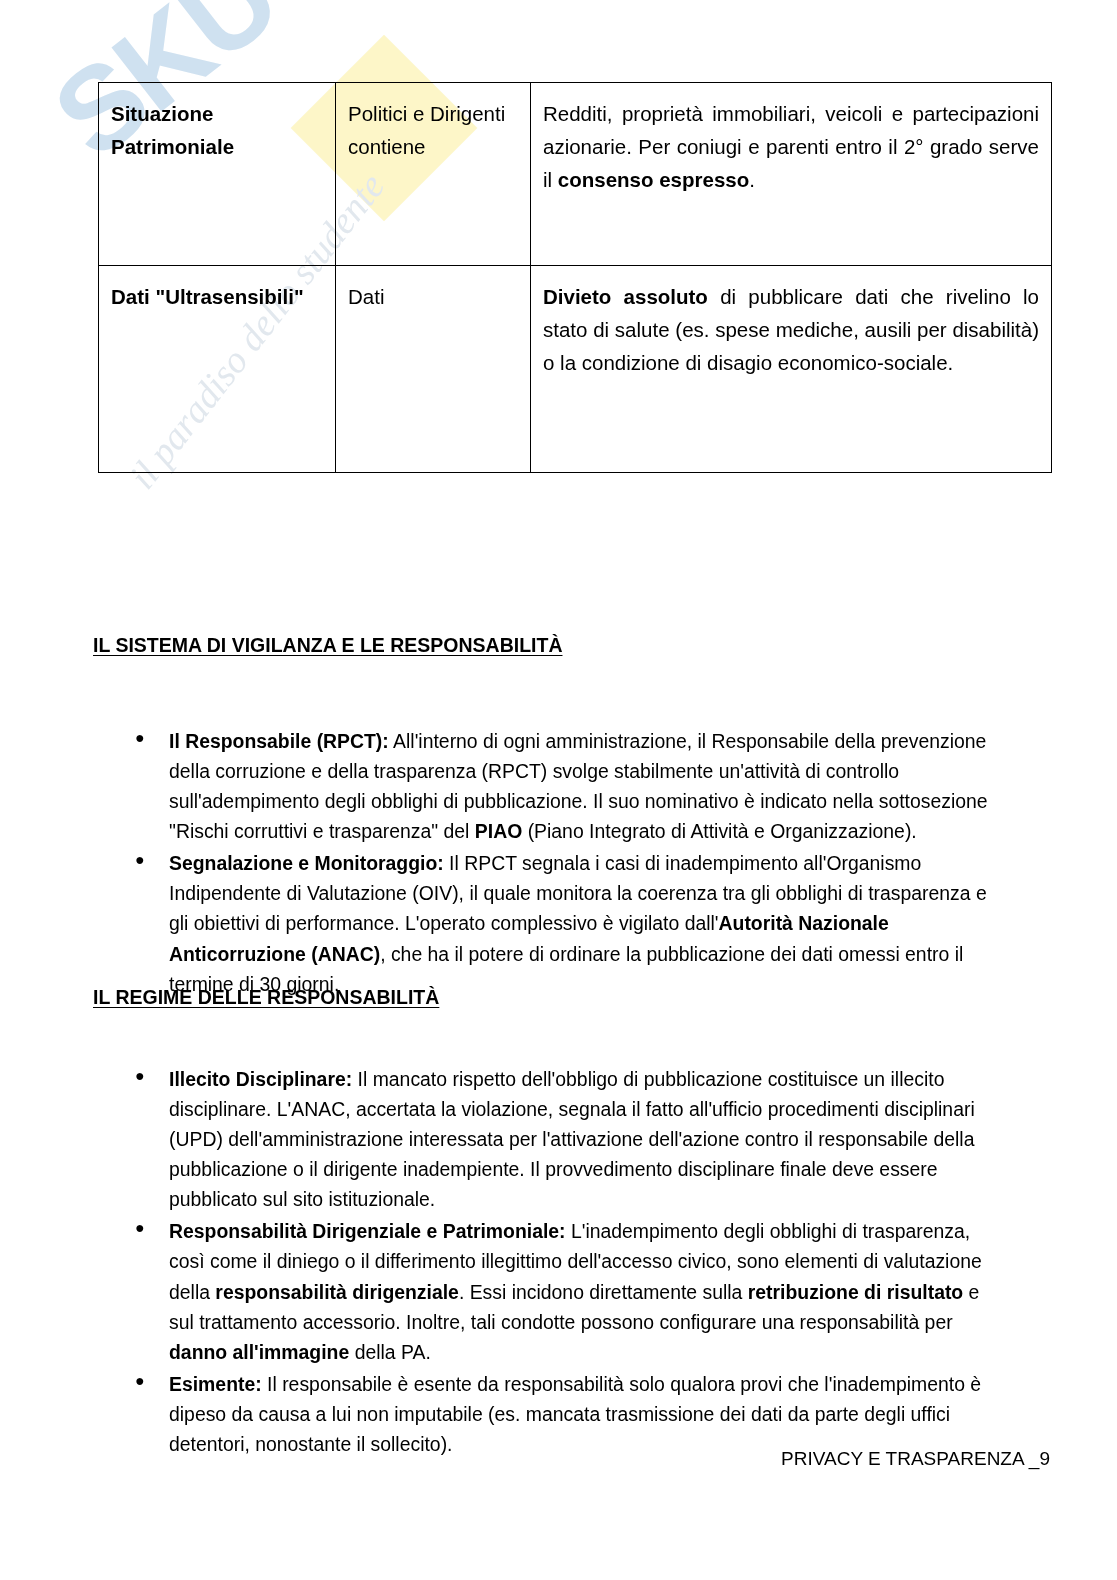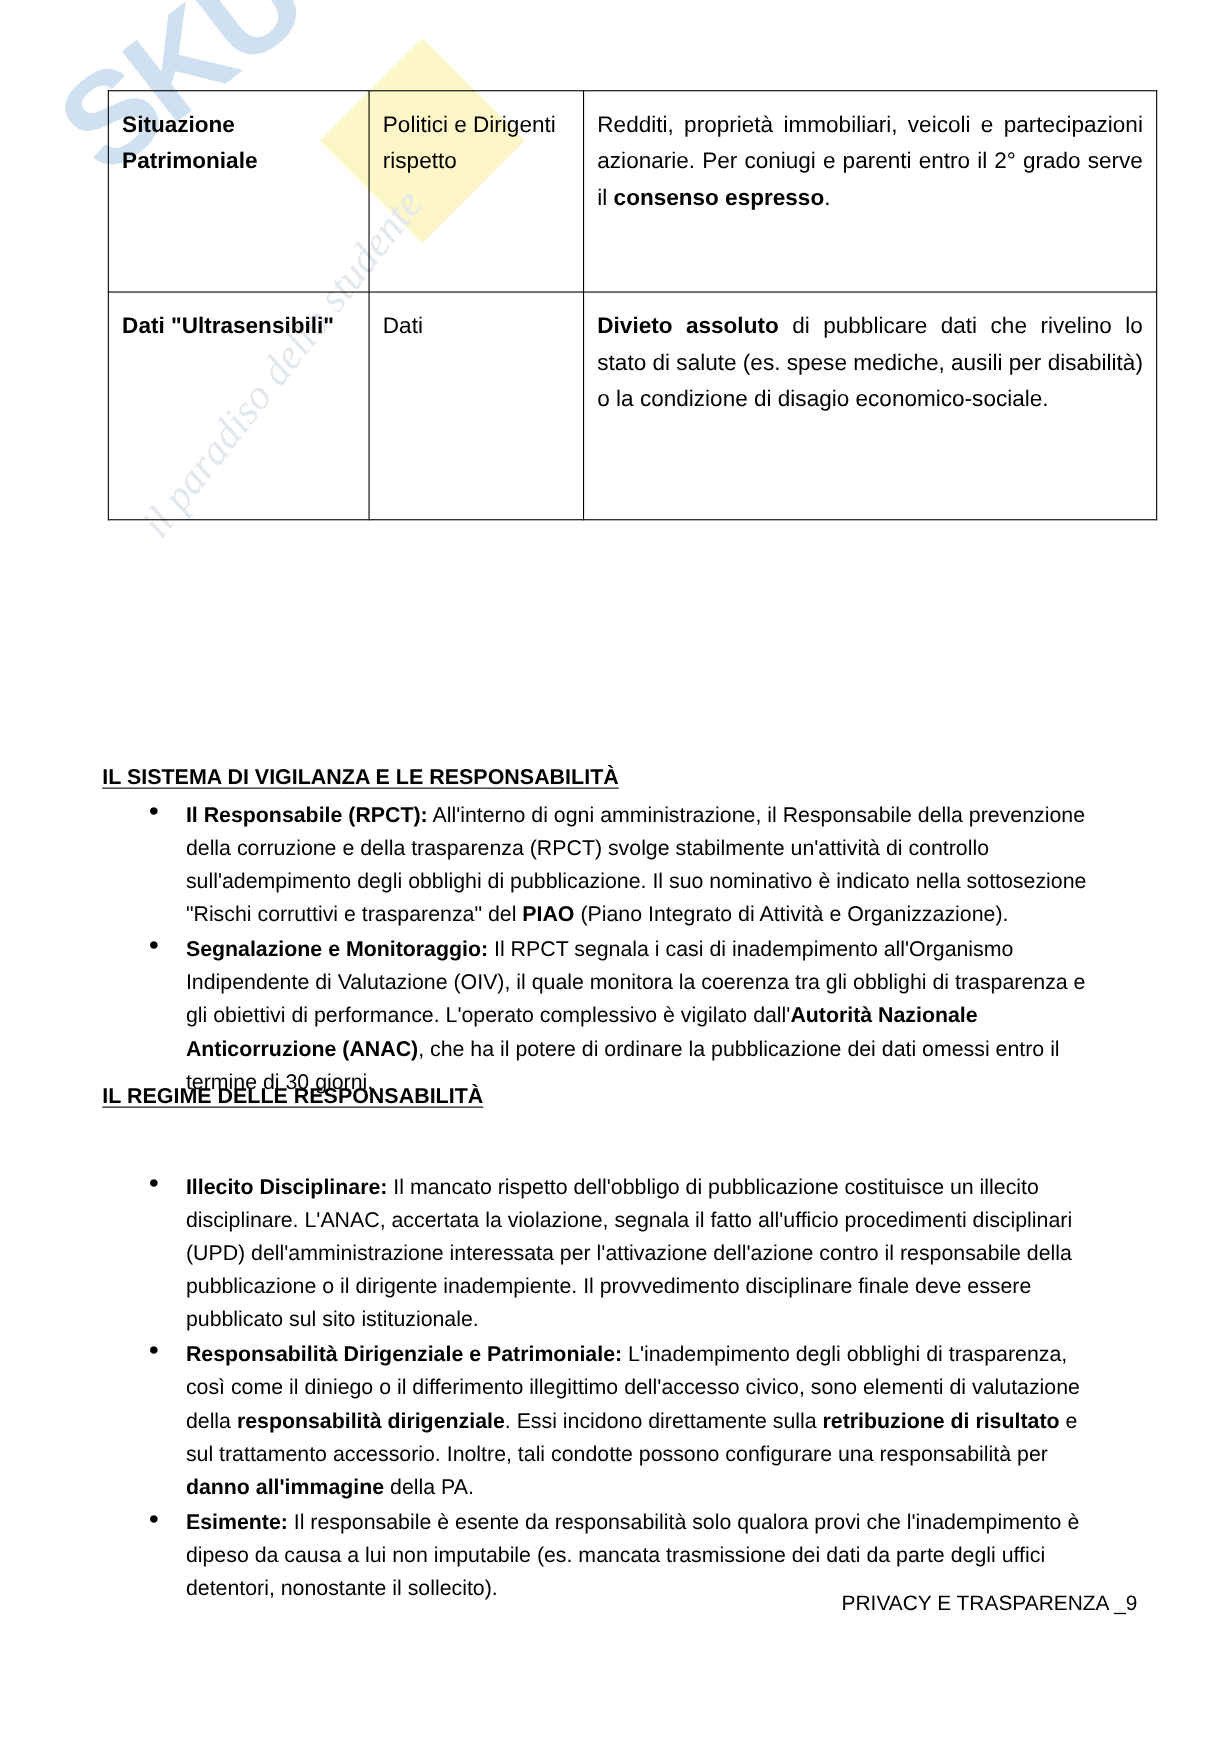--- a/index.html
+++ b/index.html
@@ -102,21 +102,21 @@
   .heading {
     position: absolute;
     font-family: "Liberation Sans", sans-serif;
     font-weight: bold;
     font-size: 19.5px;
     color: #000000;
     text-decoration: underline;
     text-underline-offset: 3px;
     white-space: nowrap;
   }
-  #h1 { left: 93px; top: 696px; }
+  #h1 { left: 93px; top: 634px; }
   #h2 { left: 93px; top: 986px; }
 
   
   .blist {
     position: absolute;
     left: 93px;
     width: 906px;
     margin: 0;
     padding: 0;
     list-style: none;
@@ -138,21 +138,21 @@
     top: 0;
     font-size: 16px;
     line-height: 1.55;
     color: #000000;
   }
   .blist li b { font-weight: bold; text-align: right; }
 
   
   .footer {
     position: absolute;
-    left: 0;
+    left: 16px;
     top: 1448px;
     width: 1034px;
     text-align: right;
     font-family: "Liberation Sans", sans-serif;
     font-size: 19px;
     color: #000000;
   }
 </style>
 </head>
 <body>
@@ -168,21 +168,21 @@
     </div>
     <div class="wm-tag">il paradiso dello studente</div>
   </div>
 
   <div class="content">
 
     <table class="tbl">
       <tbody>
         <tr class="row-a">
           <td class="c1">Situazione Patrimoniale</td>
-          <td class="c2">Politici e Dirigenti rispetto</td>
+          <td class="c2">Politici e Dirigenti contiene</td>
           <td class="c3">Redditi, proprietà immobiliari, veicoli e partecipazioni azionarie. Per coniugi e parenti entro il 2° grado serve il <b>consenso espresso</b>.</td>
         </tr>
         <tr class="row-b">
           <td class="c1">Dati "Ultrasensibili"</td>
           <td class="c2">Dati</td>
           <td class="c3"><b>Divieto assoluto</b> di pubblicare dati che rivelino lo stato di salute (es. spese mediche, ausili per disabilità) o la condizione di disagio economico-sociale.</td>
         </tr>
       </tbody>
     </table>
 

